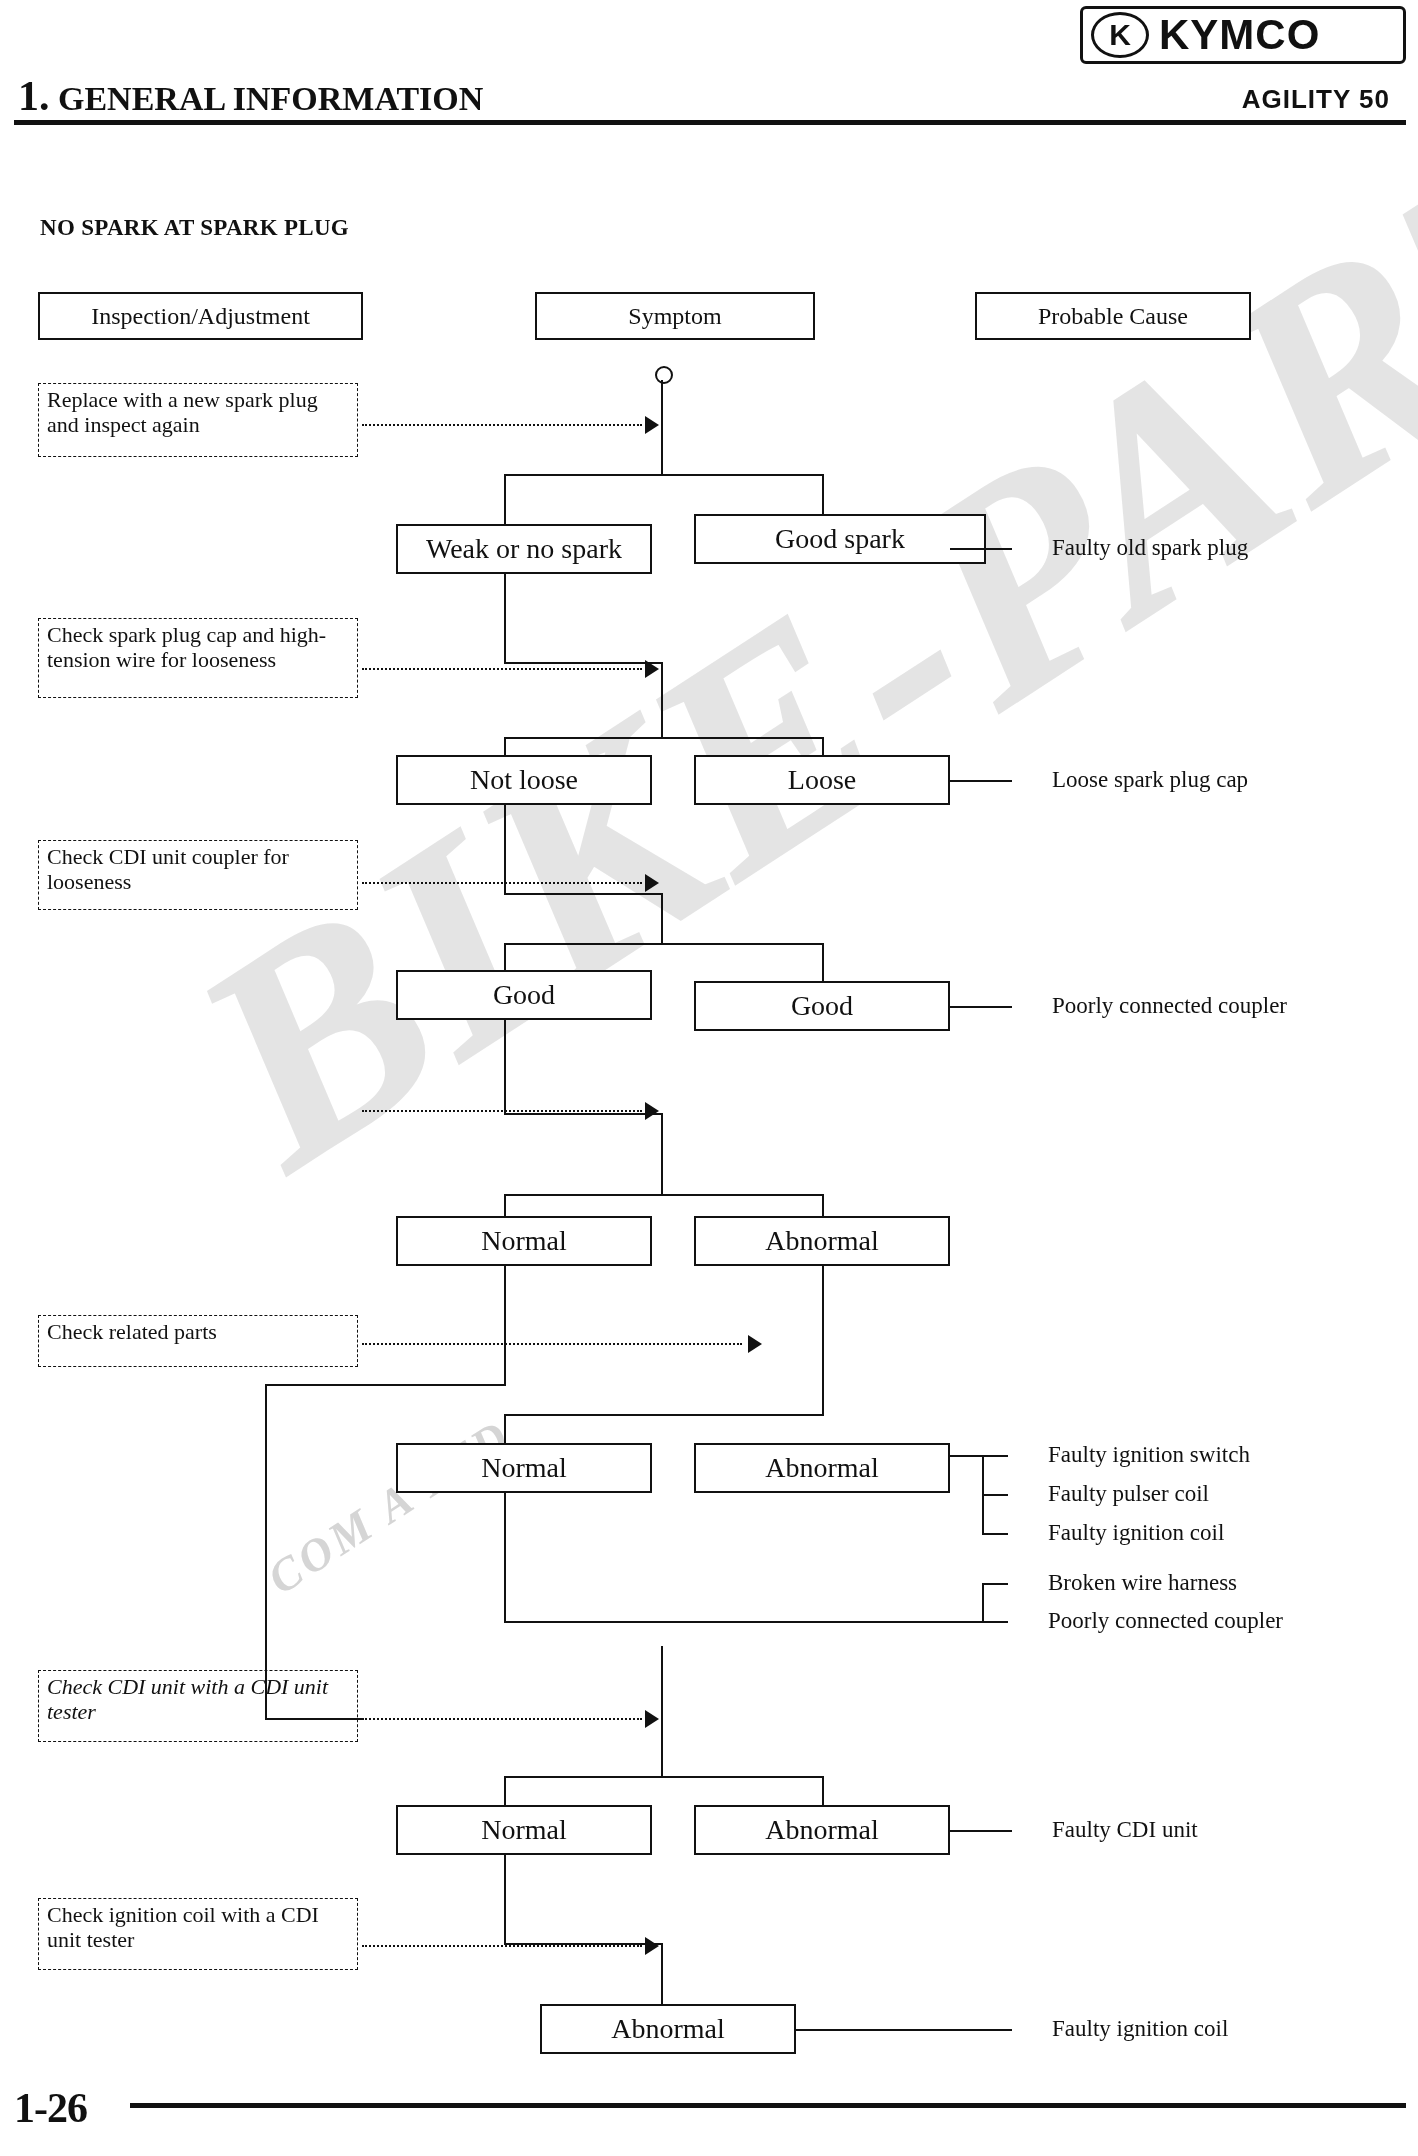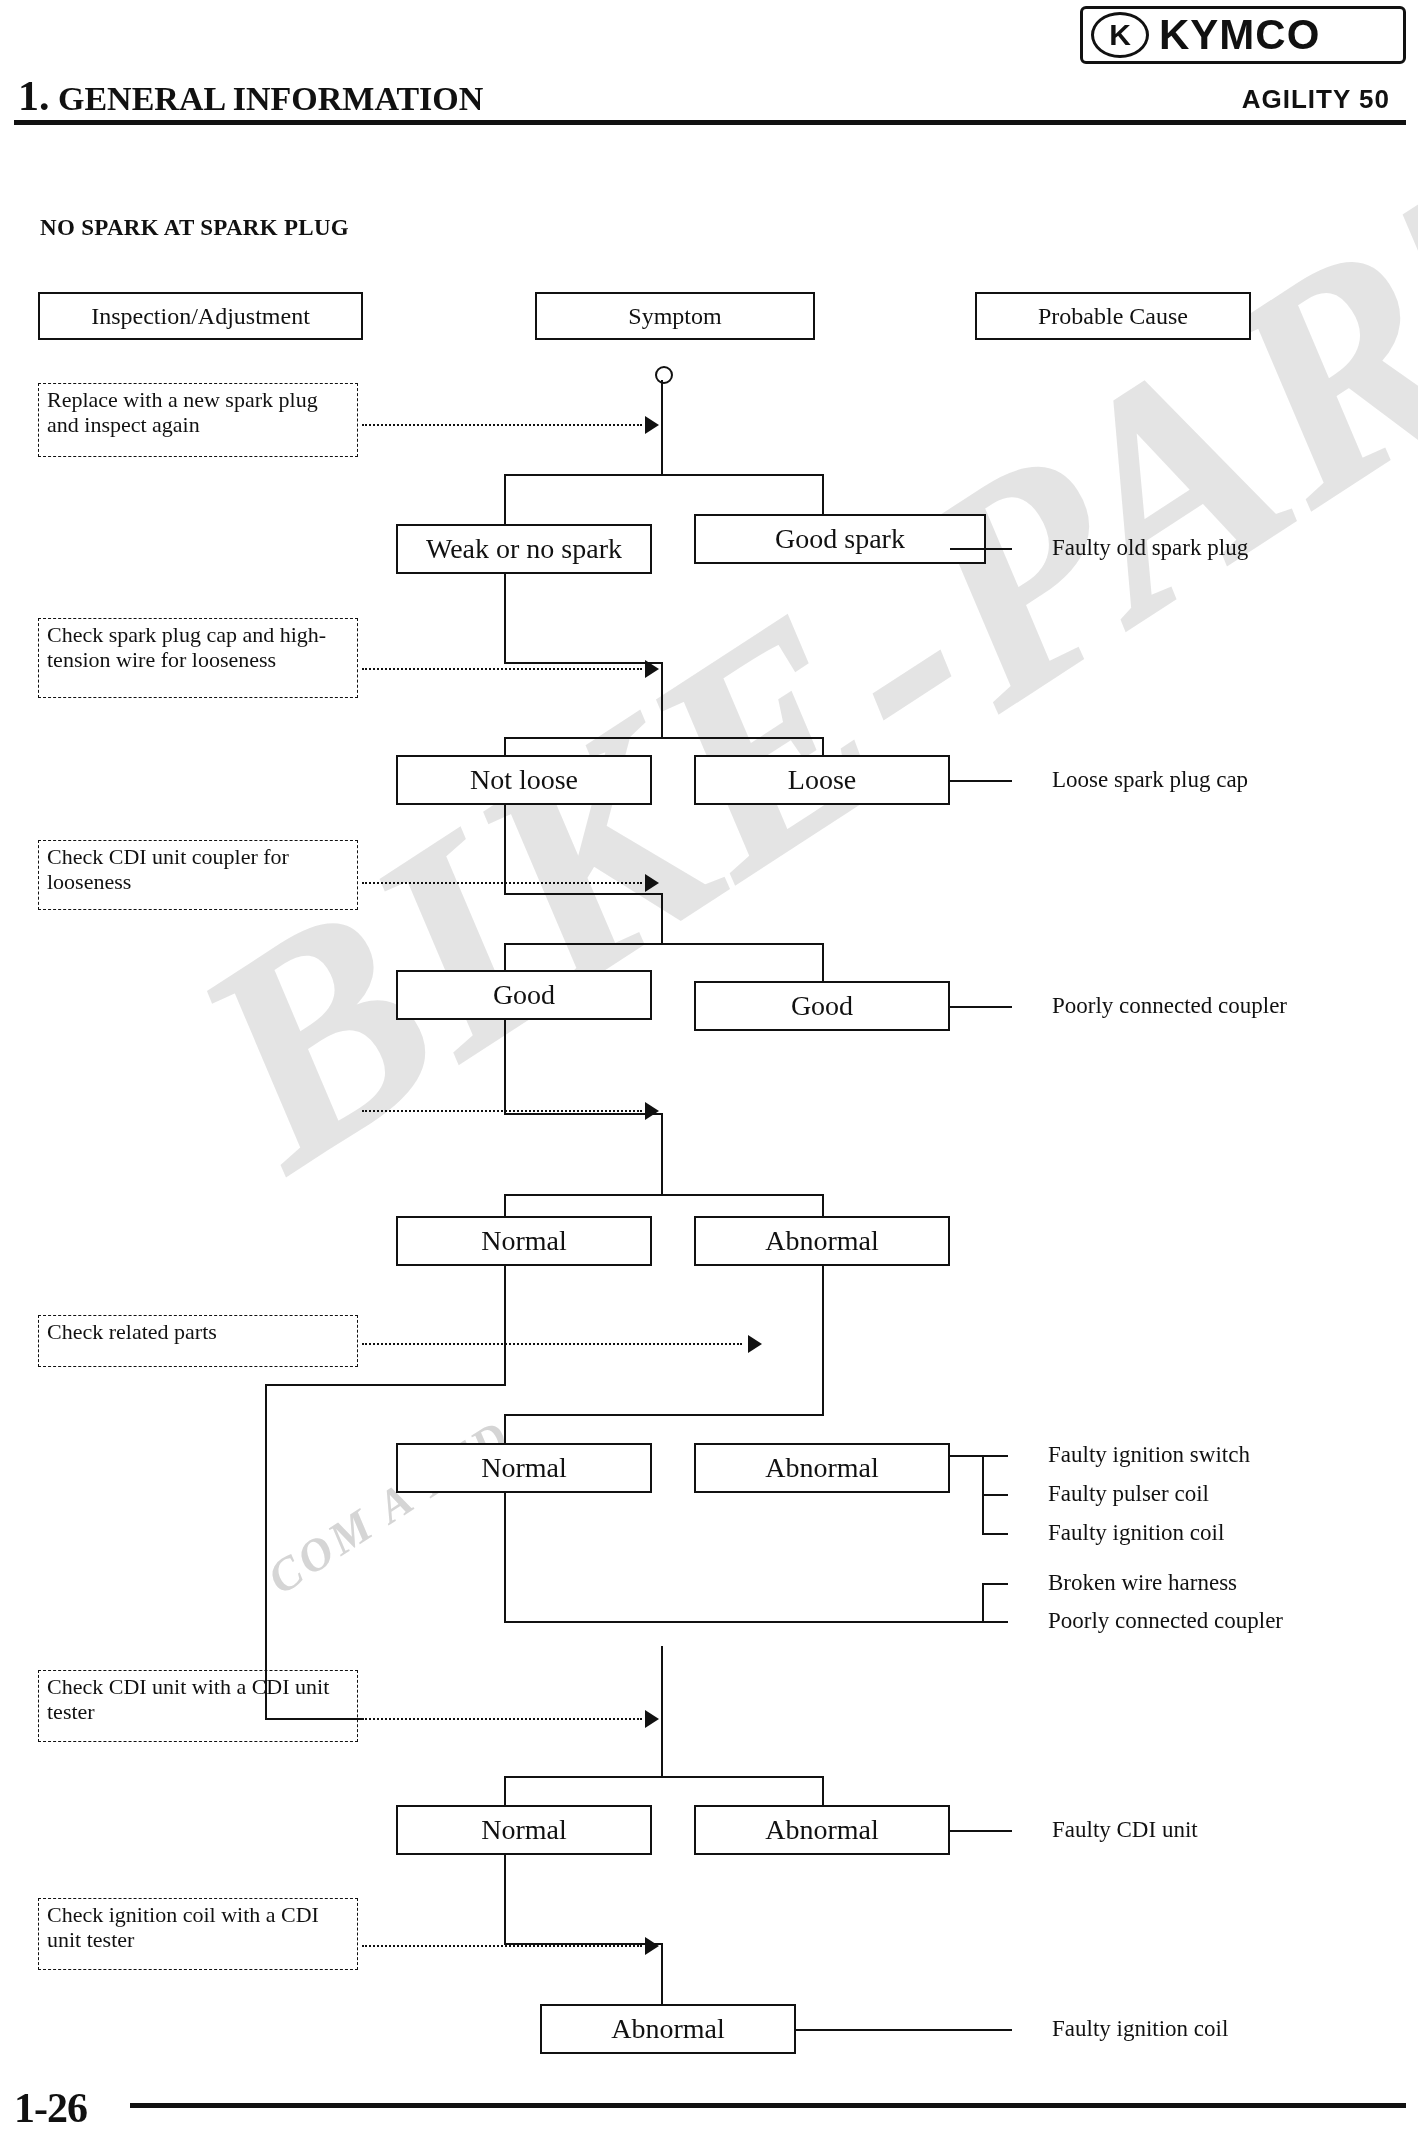--- a/index.html
+++ b/index.html
@@ -231,21 +231,21 @@
     <div class="cause" style="left:1012px;top:1520px;">Faulty ignition coil</div>
 
     <div class="ln lnv" style="left:504px;top:1493px;height:130px;"></div>
     <div class="ln lnh" style="left:504px;top:1621px;width:478px;"></div>
     <div class="ln lnv" style="left:982px;top:1583px;height:40px;"></div>
     <div class="ln lnh" style="left:982px;top:1583px;width:26px;"></div>
     <div class="ln lnh" style="left:982px;top:1621px;width:26px;"></div>
     <div class="cause" style="left:1012px;top:1570px;">Broken wire harness</div>
     <div class="cause" style="left:1012px;top:1608px;">Poorly connected coupler</div>
 
-    <div class="dbox" style="left:38px;top:1670px;width:320px;height:72px;">Check CDI unit with a CDI unit tester</div>
+    <div class="dbox" style="left:38px;top:1670px;width:320px;height:72px;font-style:italic;">Check CDI unit with a CDI unit tester</div>
     <div class="dotted" style="left:362px;top:1718px;width:280px;"></div>
     <div class="arrow" style="left:645px;top:1710px;"></div>
     <div class="ln lnh" style="left:265px;top:1718px;width:97px;"></div>
 
     <div class="ln lnv" style="left:661px;top:1646px;height:72px;"></div>
     <div class="ln lnh" style="left:661px;top:1646px;width:0px;"></div>
 
     <div class="ln lnv" style="left:661px;top:1718px;height:60px;"></div>
     <div class="ln lnh" style="left:504px;top:1776px;width:320px;"></div>
     <div class="ln lnv" style="left:504px;top:1776px;height:30px;"></div>

